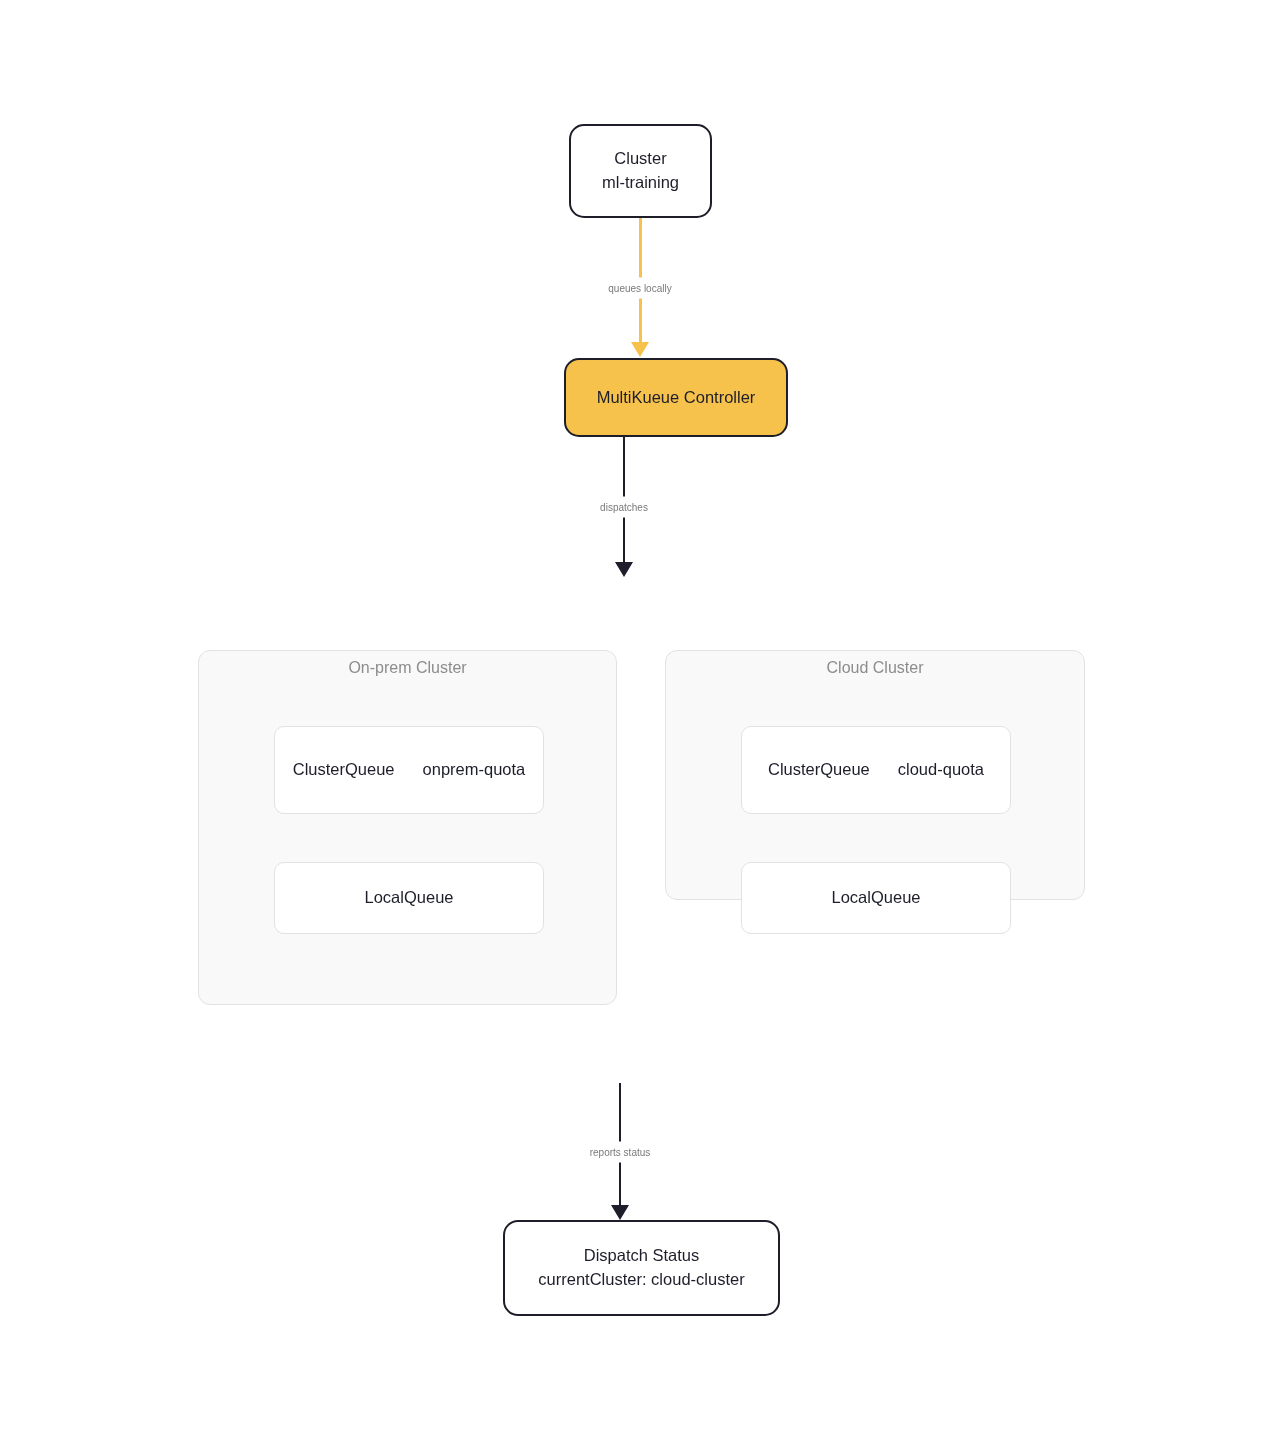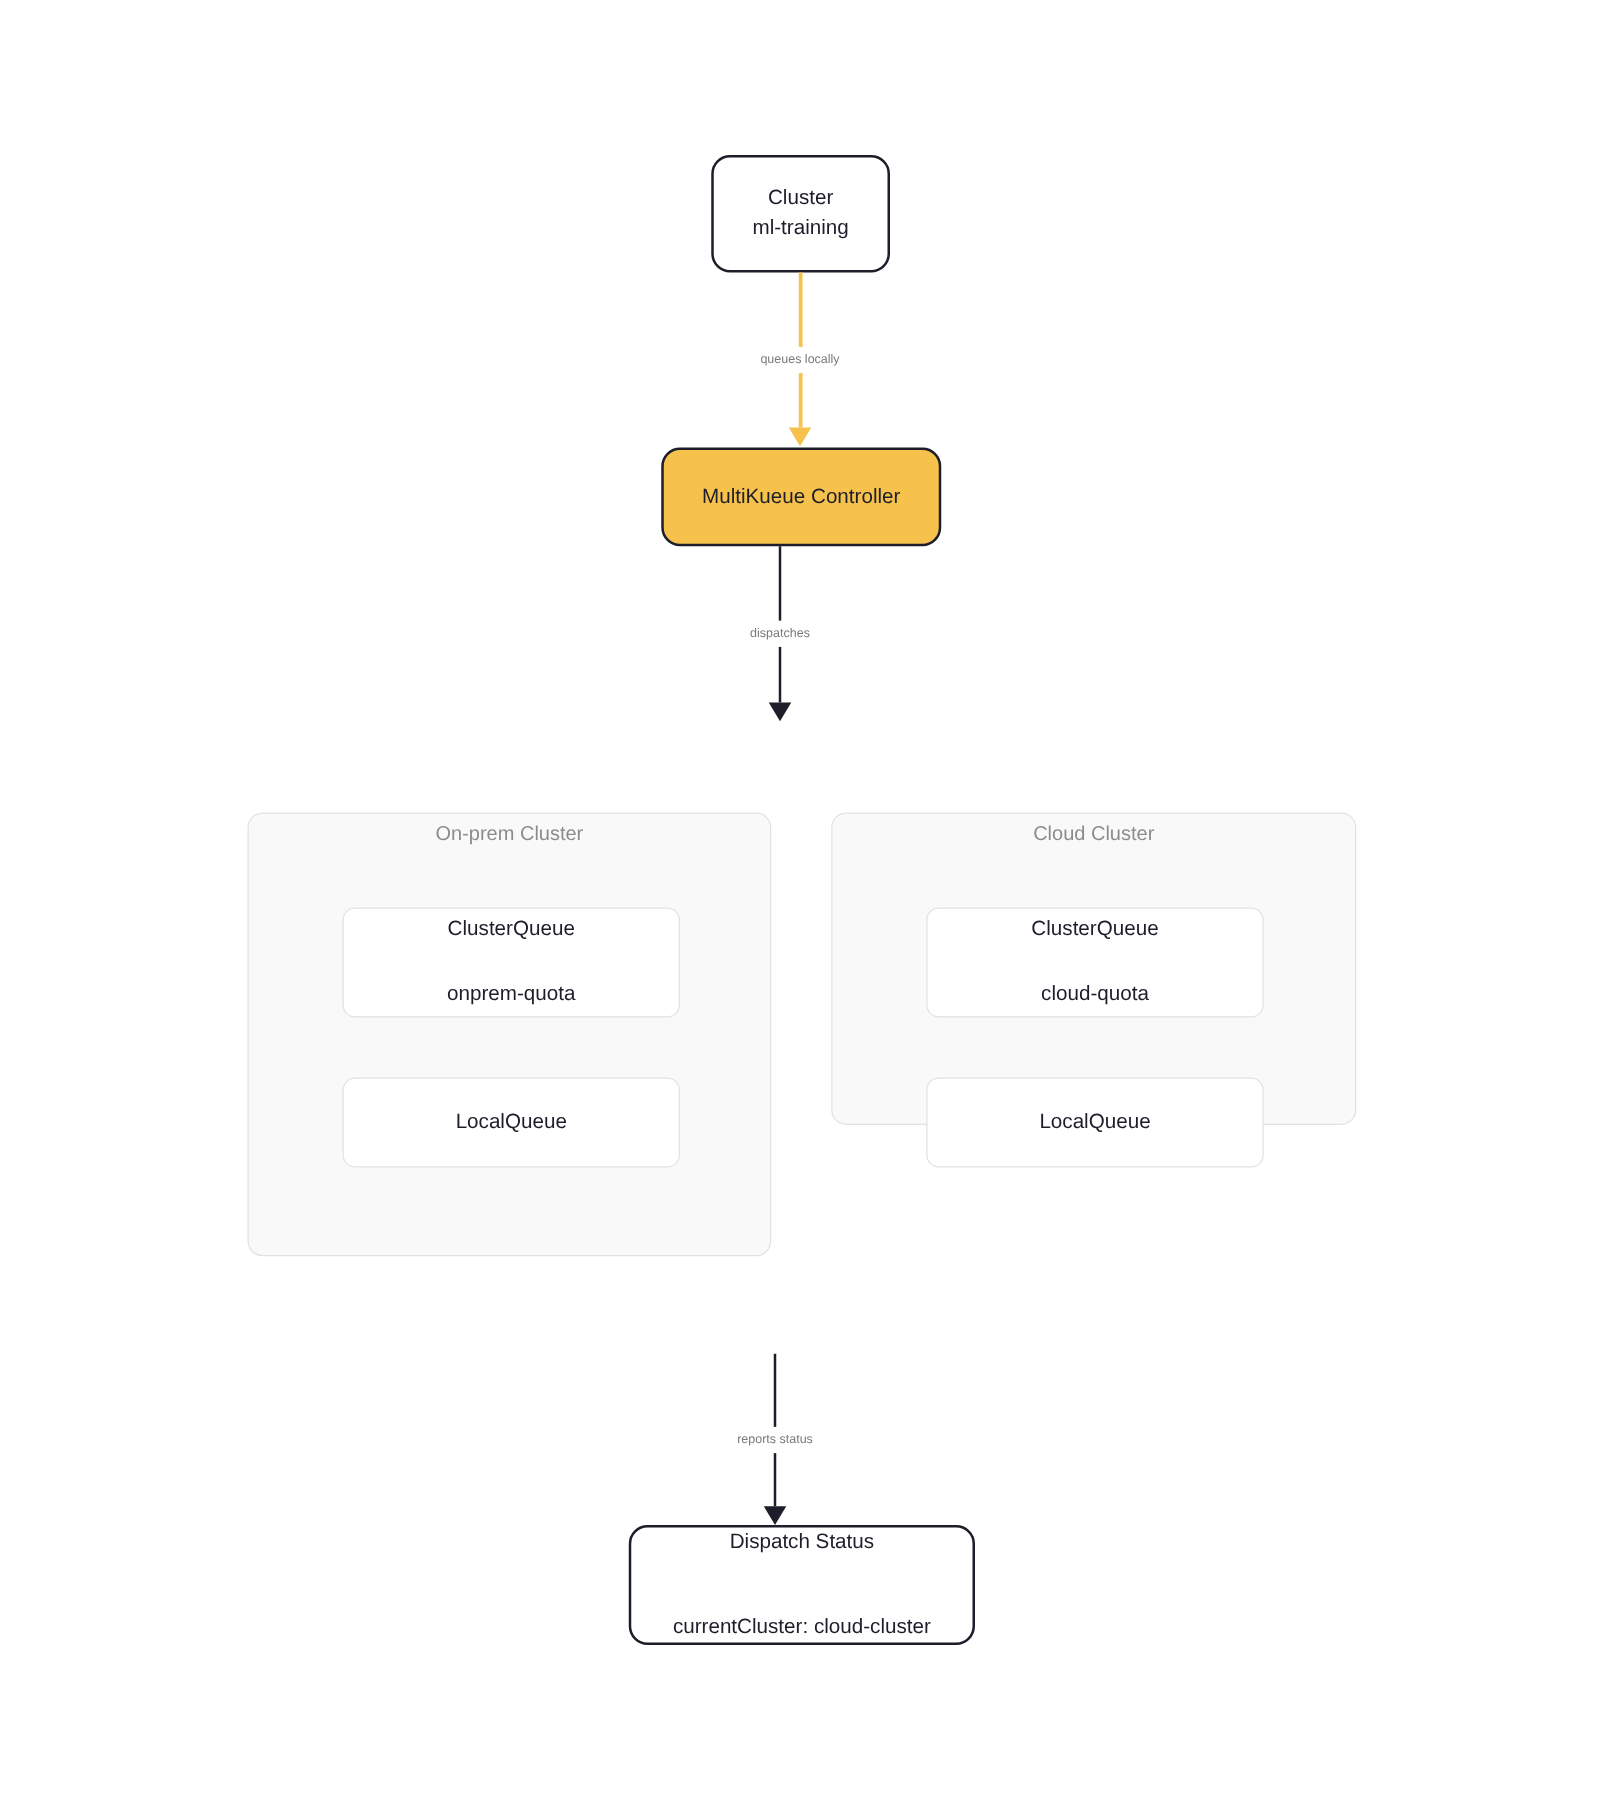--- a/index.html
+++ b/index.html
@@ -25,25 +25,25 @@
     display: flex;
     flex-direction: column;
     align-items: center;
     justify-content: center;
     text-align: center;
     color: #1d1e2a;
     font-size: 16.5px;
     line-height: 1.45;
     box-sizing: border-box;
   }
-  .node.accent { background: #f6c24b; }
+  .node.accent { background: #f6c24b; margin-left: 35px; }
 
   #workload-node   { left: 569px; top: 124px; width: 143px; height: 94px; }
   #controller-node { left: 529px; top: 358px; width: 224px; height: 79px; }
-  #dispatch-node   { left: 503px; top: 1220px; width: 277px; height: 96px; justify-content: space-between; }
+  #dispatch-node   { left: 503px; top: 1220px; width: 277px; height: 96px; }
 
   
   .cluster {
     position: absolute;
     background: #f9f9f9;
     border: 1.5px solid #e2e2e2;
     border-radius: 12px;
     box-sizing: border-box;
   }
   #cluster-onprem { left: 198px; top: 650px; width: 419px; height: 355px; }
@@ -60,21 +60,21 @@
   }
 
   .subnode {
     position: absolute;
     left: 75px;
     width: 270px;
     background: #ffffff;
     border: 1.5px solid #e2e2e2;
     border-radius: 10px;
     display: flex;
-    flex-direction: column;
+    flex-direction: row;
     align-items: center;
     justify-content: center;
     text-align: center;
     color: #1d1e2a;
     font-size: 16.5px;
     line-height: 1.45;
     box-sizing: border-box;
     gap: 28px;
   }
   .subnode.cluster-queue { top: 75px;  height: 88px; }

